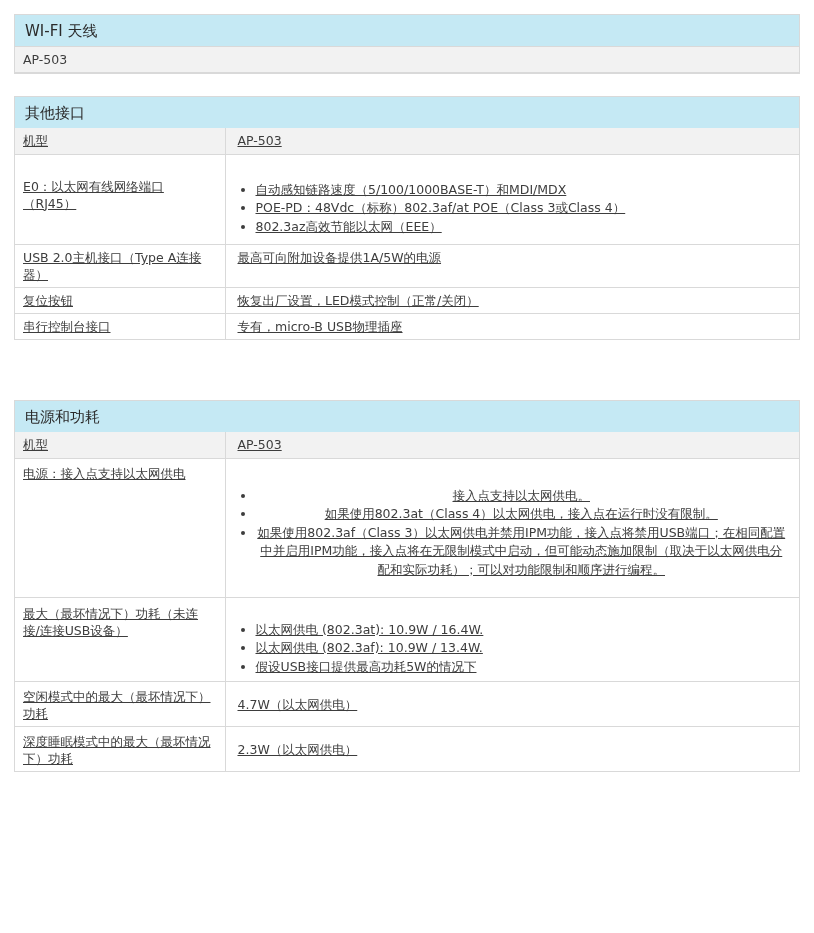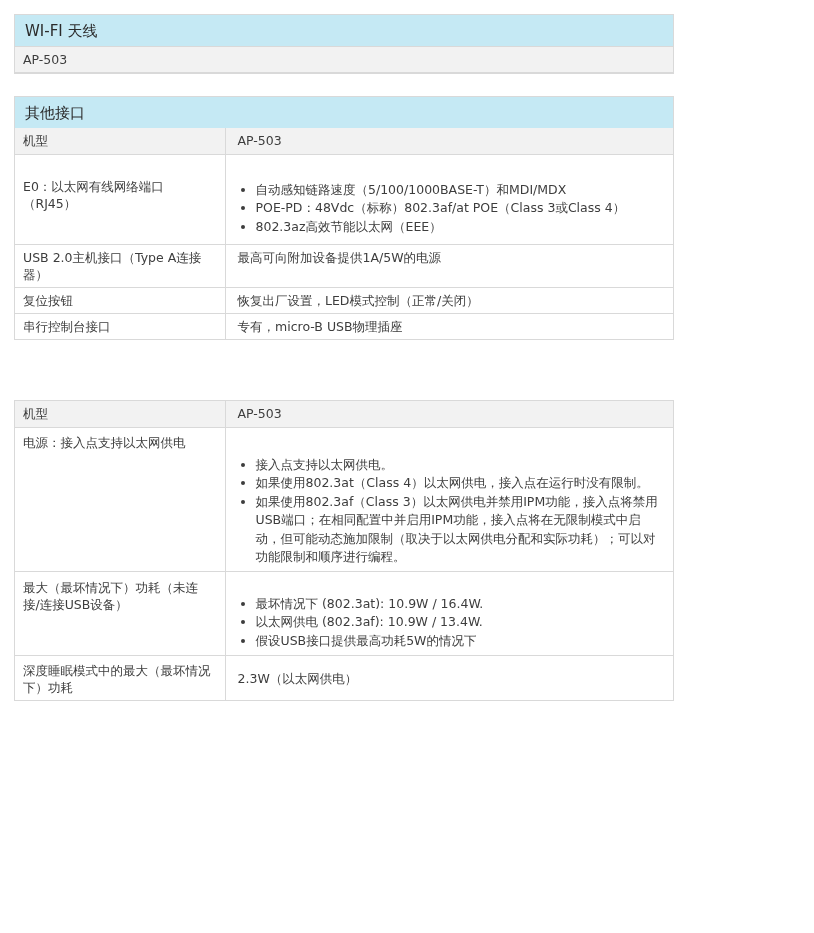--- a/index.html
+++ b/index.html
@@ -13,21 +13,21 @@
   body {
     width: 814px;
     font-family: "DejaVu Sans", "Liberation Sans", sans-serif;
     color: var(--text);
     font-size: 12.5px;
   }
   .wrap { padding: 14px; width: 814px; }
 
   .card {
     border: 1px solid var(--border);
-    width: 660px;
+    width: 786px;
     background: #fff;
   }
   .card-header {
     background: var(--header-bg);
     padding: 7px 10px 6px 10px;
     font-size: 15px;
     line-height: 18px;
     color: #2b2b2b;
   }
   .model-bar {
@@ -55,20 +55,21 @@
   .wifi-content li { line-height: 21px; }
 
   
   .card-sep-1 { margin-bottom: 22px; }
   .card-sep-2 { margin-bottom: 60px; }
 
   table.spec {
     border-collapse: collapse;
     table-layout: fixed;
     width: 100%;
+    text-decoration: underline;
   }
   table.spec td {
     vertical-align: top;
     padding: 4px 12px 4px 8px;
     line-height: 17px;
     border-top: 1px solid var(--border);
     word-wrap: break-word;
   }
   table.spec td.c1 {
     width: 210px;
@@ -93,21 +94,21 @@
   #t-interfaces tr.row-sec td { height: 25px; }
 
   
   #t-power tr.row-power td { height: 139px; padding-top: 6px; }
   #t-power tr.row-power ul { margin: 22px 0 0 0; }
   #t-power tr.row-max td { height: 84px; padding-top: 7px; }
   #t-power tr.row-max ul { margin: 16px 0 0 0; }
   #t-power tr.row-idle td { height: 37px; padding-top: 6px; }
   #t-power tr.row-sleep td { height: 41px; padding-top: 6px; }
   #t-power td.mid { vertical-align: middle; }
-  #t-power tr.row-power li { line-height: 18.5px; }
+  #t-power tr.row-power li { line-height: 18.5px; text-align: center; }
 </style>
 </head>
 <body>
 
 <div class="wrap">
 
   <div class="card card-sep-1">
     <div class="card-header">WI-FI 天线</div>
     <div class="model-bar">AP-503</div>
   </div>
@@ -140,45 +141,50 @@
       </tr>
       <tr class="row-sec">
         <td class="c1">串行控制台接口</td>
         <td class="c2">专有，micro-B USB物理插座</td>
       </tr>
     </tbody>
       </table>
   </div>
 
   <div class="card">
+    <div class="card-header">电源和功耗</div>
     <table class="spec" id="t-power">
       <tbody>
           <tr class="model-tr">
         <td class="c1">机型</td>
         <td class="c2">AP-503</td>
       </tr>
       <tr class="row-power">
         <td class="c1">电源：接入点支持以太网供电</td>
         <td class="c2">
           <ul>
             <li>接入点支持以太网供电。</li>
             <li>如果使用802.3at（Class 4）以太网供电，接入点在运行时没有限制。</li>
             <li>如果使用802.3af（Class 3）以太网供电并禁用IPM功能，接入点将禁用USB端口；在相同配置中并启用IPM功能，接入点将在无限制模式中启动，但可能动态施加限制（取决于以太网供电分配和实际功耗）；可以对功能限制和顺序进行编程。</li>
           </ul>
         </td>
       </tr>
       <tr class="row-max">
         <td class="c1">最大（最坏情况下）功耗（未连接/连接USB设备）</td>
         <td class="c2">
           <ul>
-            <li>最坏情况下 (802.3at): 10.9W / 16.4W.</li>
+            <li>以太网供电 (802.3at): 10.9W / 16.4W.</li>
             <li>以太网供电 (802.3af): 10.9W / 13.4W.</li>
             <li>假设USB接口提供最高功耗5W的情况下</li>
           </ul>
         </td>
+      </tr>
+      <tr class="row-idle">
+        <td class="c1">空闲模式中的最大（最坏情况下）功耗</td>
+        <td class="c2 mid">4.7W（以太网供电）</td>
       </tr>
       <tr class="row-sleep">
         <td class="c1">深度睡眠模式中的最大（最坏情况下）功耗</td>
         <td class="c2 mid">2.3W（以太网供电）</td>
       </tr>
     </tbody>
       </table>
   </div>
 
 </div>

